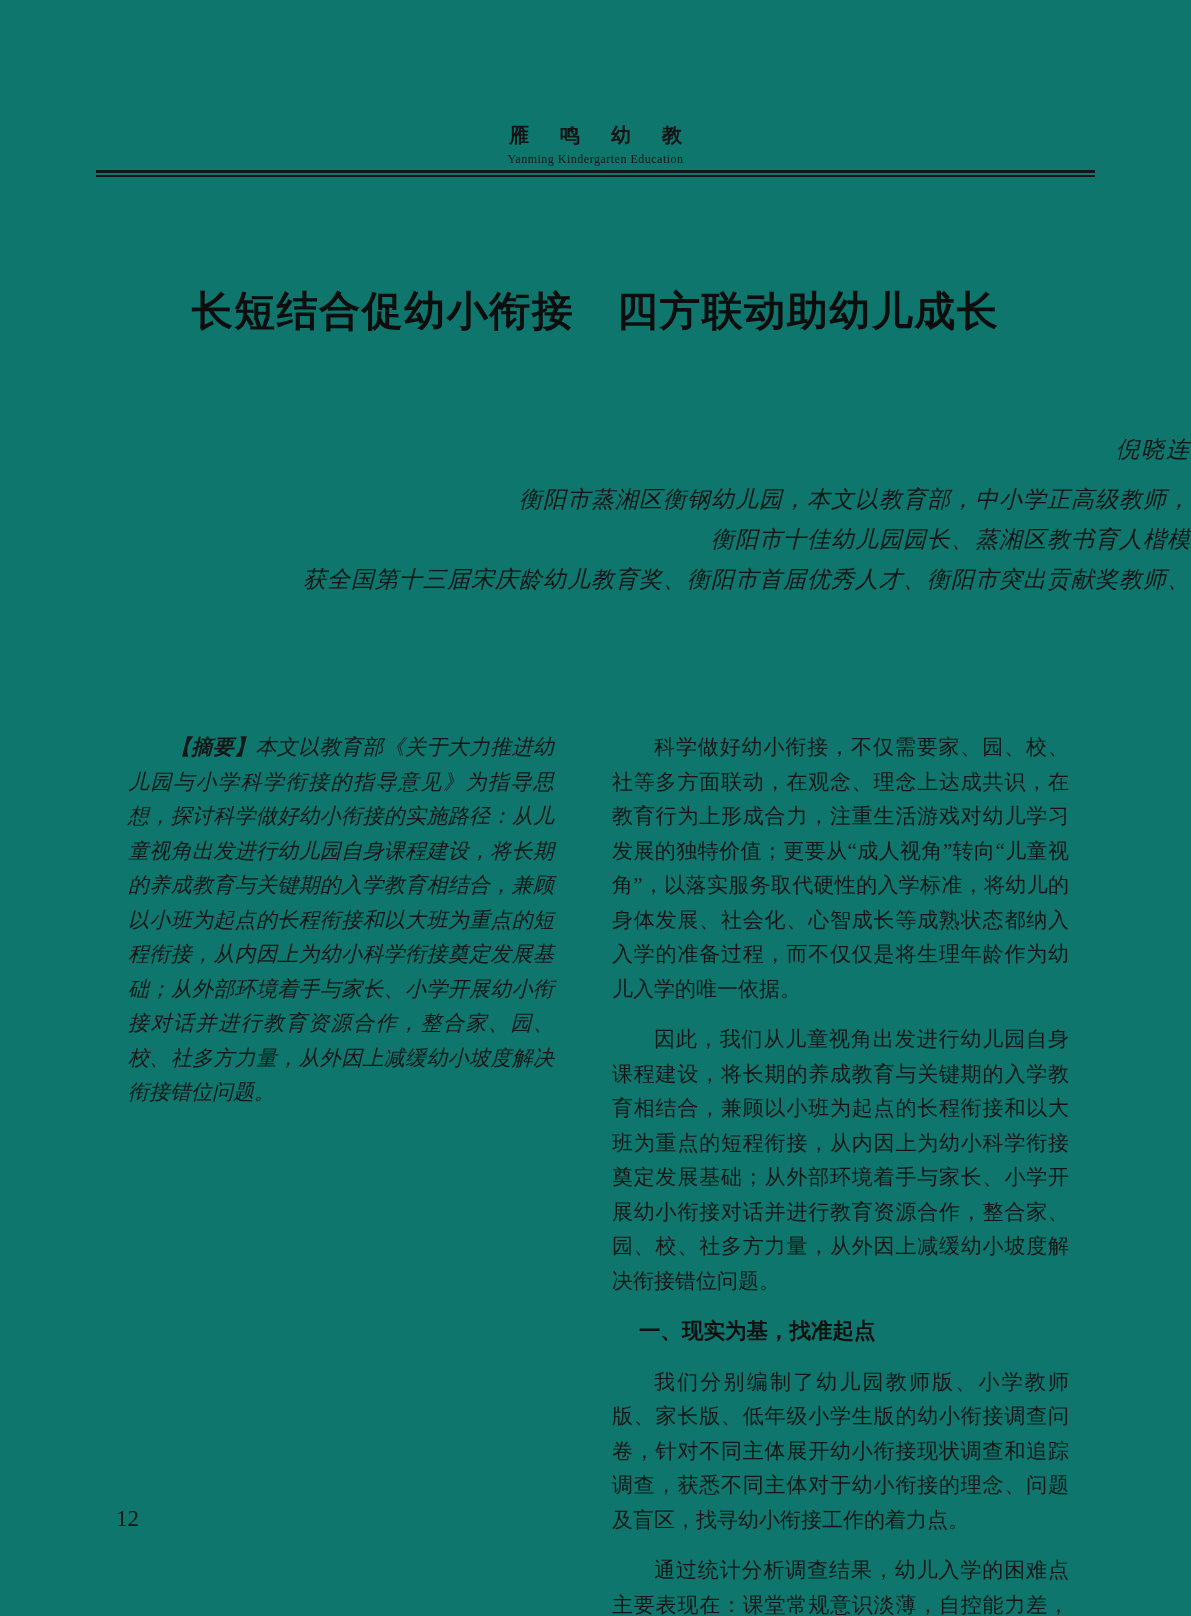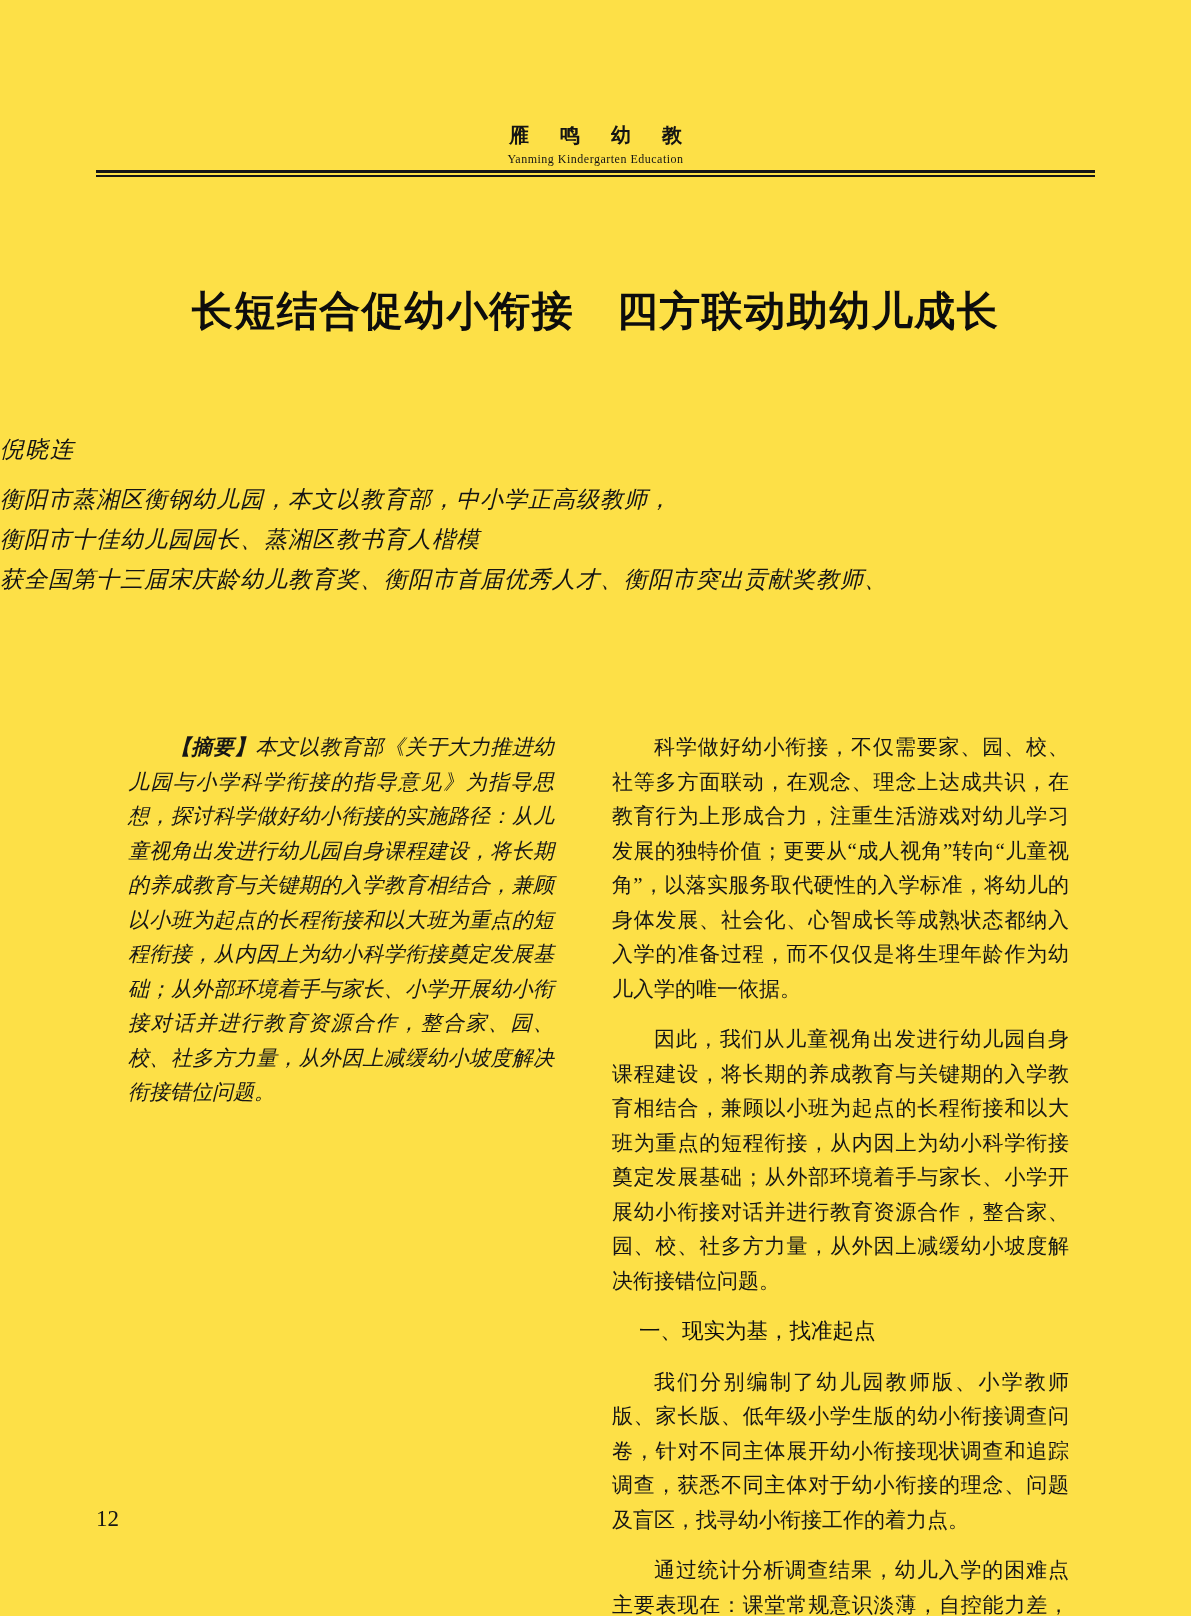--- a/index.html
+++ b/index.html
@@ -1,20 +1,20 @@
 <!DOCTYPE html>
 <html><head>
 <meta charset="utf-8">
 <style>
   html, body { margin: 0; padding: 0; background: #ffffff; }
   .page {
     position: relative;
     width: 1191px;
     height: 1616px;
-    background: #fde047;
+    background: #0f766e;
     color: #1c1c1c;
     font-family: "Liberation Serif", "DejaVu Serif", serif;
     overflow: hidden;
   }
 
   
   .masthead {
     position: absolute;
     top: 0; left: 0; right: 0;
     text-align: center;
@@ -54,21 +54,21 @@
     font-size: 41px;
     font-weight: bold;
     letter-spacing: 1.5px;
     color: #0d0d0d;
   }
   .author-block {
     position: absolute;
     top: 436px;
     left: 0;
     width: 100%;
-    text-align: left;
+    text-align: right;
     font-style: italic;            
     font-size: 23px;
     color: #141414;
   }
   .author-name {
     line-height: 28px;
     margin-bottom: 16px;
     letter-spacing: 2px;
   }
   .bio-line {
@@ -94,31 +94,31 @@
   .abstract, .keywords {
     font-style: italic;            
   }
   .label { font-weight: bold; }
 
   .first-body { margin-top: 31px !important; }
 
   .section-heading {
     margin: 0;
     font-size: 21.5px;
-    font-weight: normal;
+    font-weight: bold;
     font-family: "Liberation Sans", "DejaVu Sans", sans-serif;
     text-indent: 2em;
     line-height: 34.5px;
     color: #0f0f0f;
   }
 
   
   .page-number {
     position: absolute;
-    left: 96px;
+    left: 116px;
     top: 1506px;
     font-size: 23px;
     color: #161616;
   }
 </style>
 </head>
 <body>
 
 <div class="page">
 

